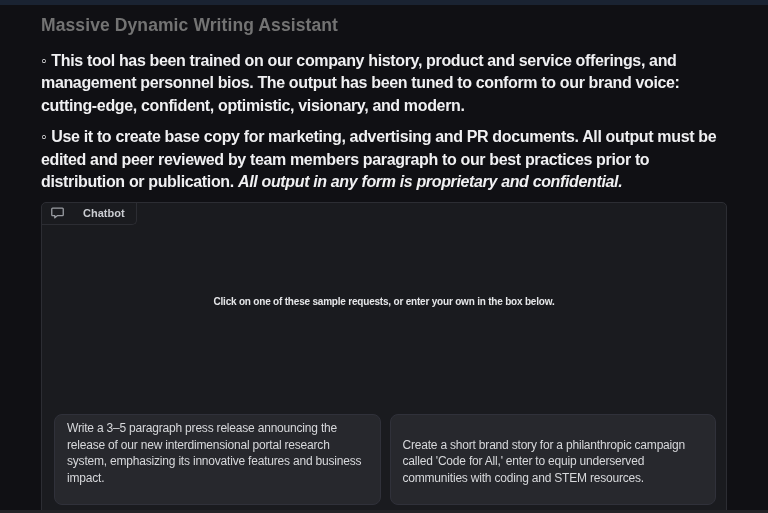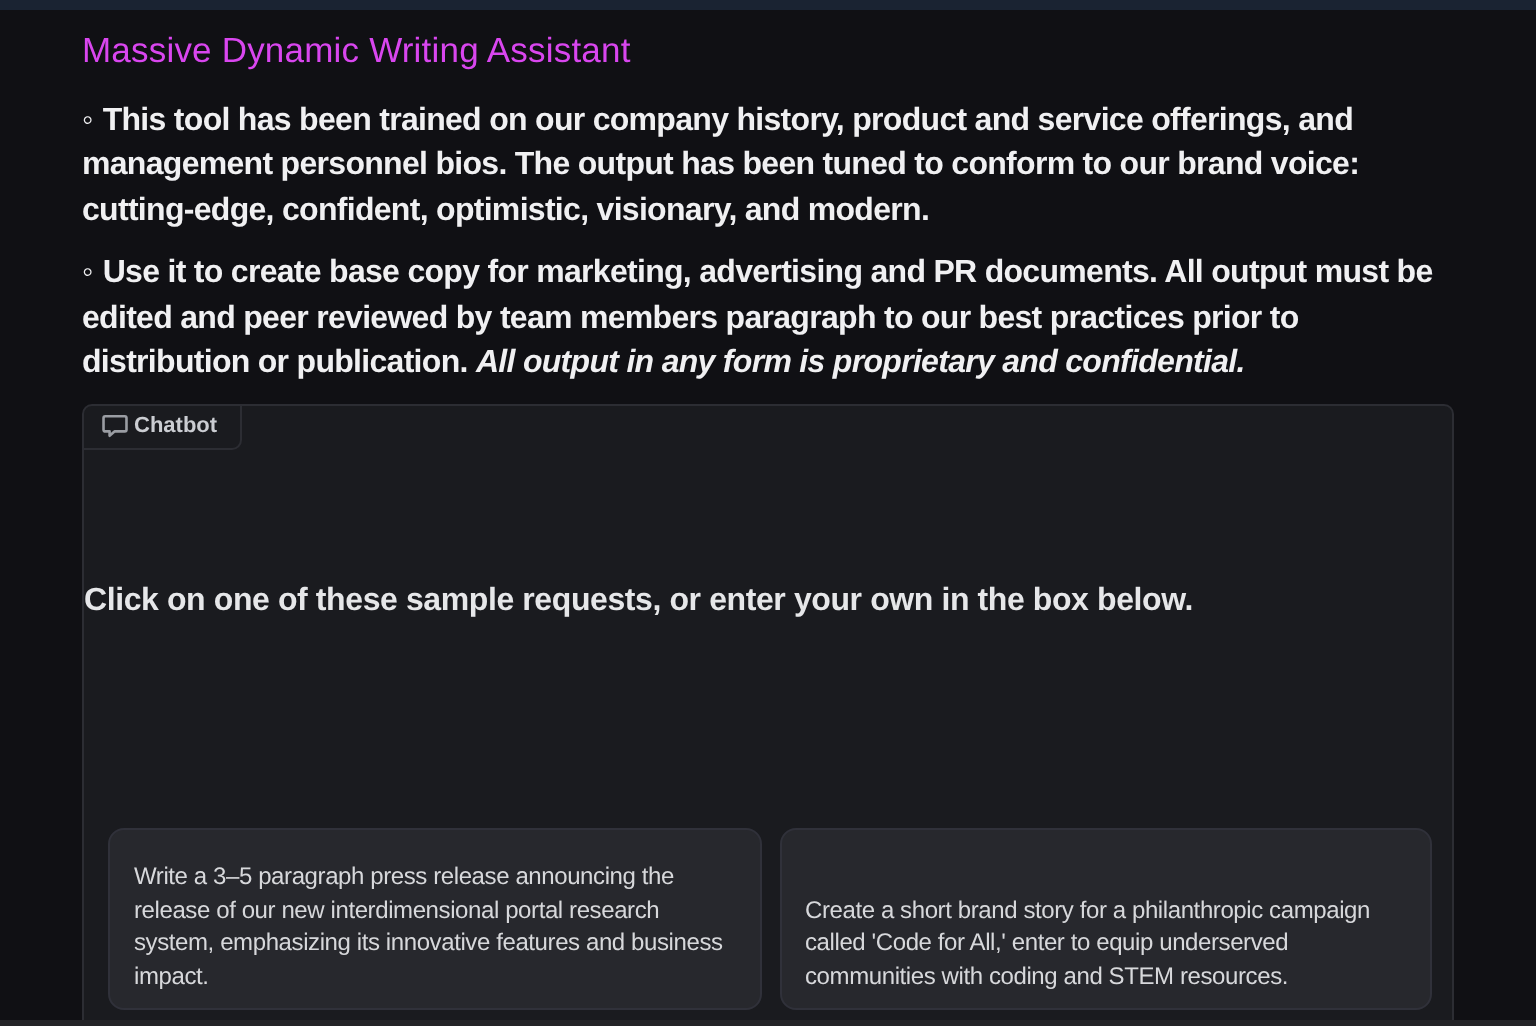--- a/index.html
+++ b/index.html
@@ -8,23 +8,23 @@
     background:#101014;
     font-family:"Liberation Sans", sans-serif;
     overflow:hidden;
     position:relative;
   }
   .topbar { height:5px; background:#1a2332; }
   .app { padding:0 41px; }
 
   .page-title {
     margin:10px 0 0;
-    color:#d946ef;
+    color:#737373;
     font-size:17.5px;
-    font-weight:400;
+    font-weight:700;
     letter-spacing:0.1px;
   }
 
   .intro { margin-top:14px; }
   .intro p {
     margin:0 0 9px;
     color:#f0f0f2;
     font-size:16px;
     font-weight:600;
     line-height:1.4;
@@ -37,53 +37,53 @@
     position:relative;
     margin-top:7px;
     height:315px;
     box-sizing:border-box;
     background:#1a1b1f;
     border:1px solid #2c2d33;
     border-radius:5px;
   }
   .chat-label {
     position:absolute; top:0; left:0;
-    display:flex; align-items:center; gap:3px;
+    display:flex; align-items:center; gap:19px;
     padding:4px 11px 5px 9px;
     border-right:1px solid #2c2d33;
     border-bottom:1px solid #2c2d33;
     border-bottom-right-radius:5px;
     color:#cbcdd2;
     font-size:11px;
     font-weight:700;
   }
   .chat-label svg { display:block; }
 
   .chat-empty {
     position:absolute; top:0; left:0; right:0; height:196px;
-    display:flex; align-items:center; justify-content:flex-start;
+    display:flex; align-items:center; justify-content:center;
     color:#e6e7e9;
-    font-size:16px;
+    font-size:10px;
     font-weight:600;
     letter-spacing:-0.2px;
   }
 
   .examples {
     position:absolute; left:12px; right:10px; bottom:11px;
     height:91px;
     display:flex; gap:9px;
   }
   .example-card {
     flex:1;
     display:flex; align-items:flex-end;
     box-sizing:border-box;
     background:#27282d;
     border:1px solid #30313a;
     border-radius:8px;
-    padding:8px 12px;
+    padding:18px 12px;
     color:#d7d8db;
     font-size:12px;
     font-weight:500;
     line-height:1.38;
     letter-spacing:-0.2px;
     text-align:left;
     font-family:inherit;
     cursor:pointer;
   }
 

